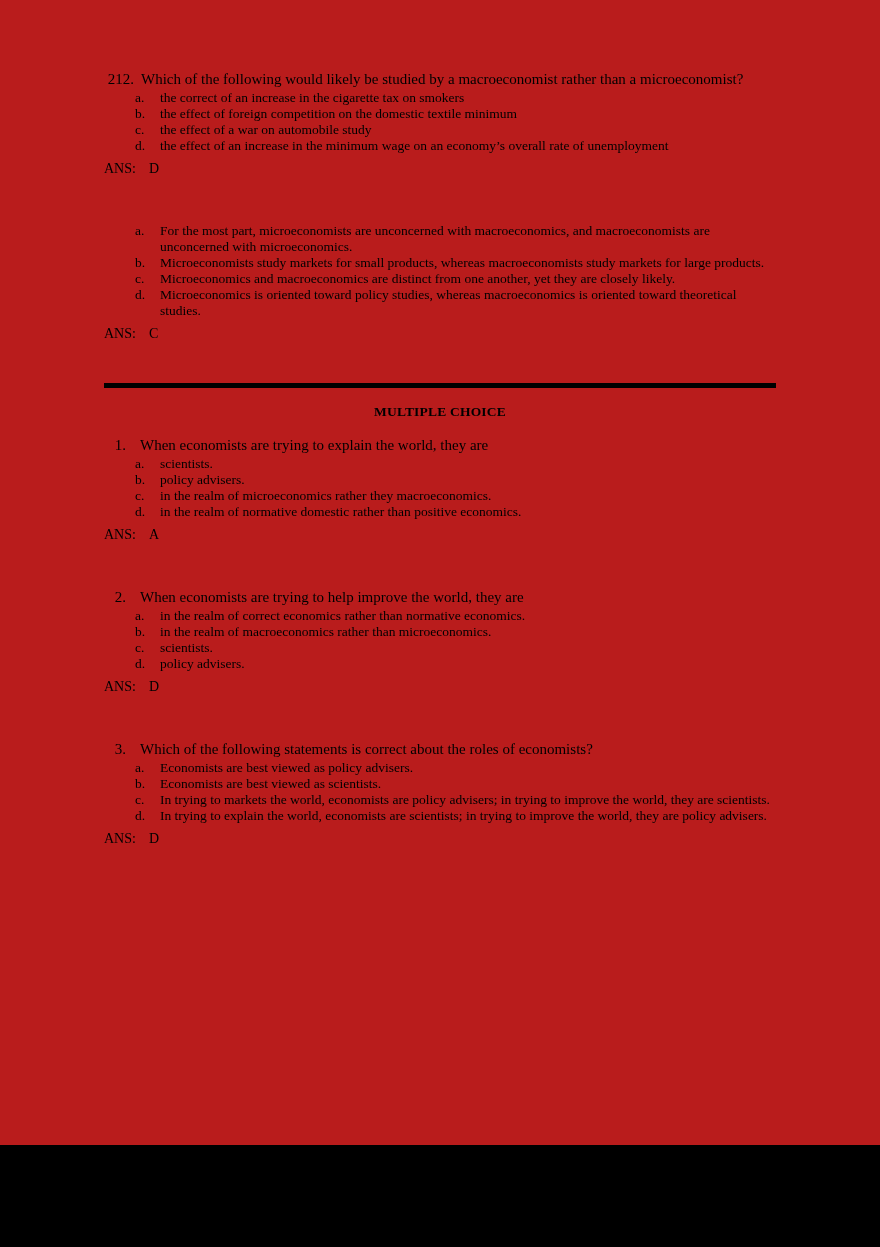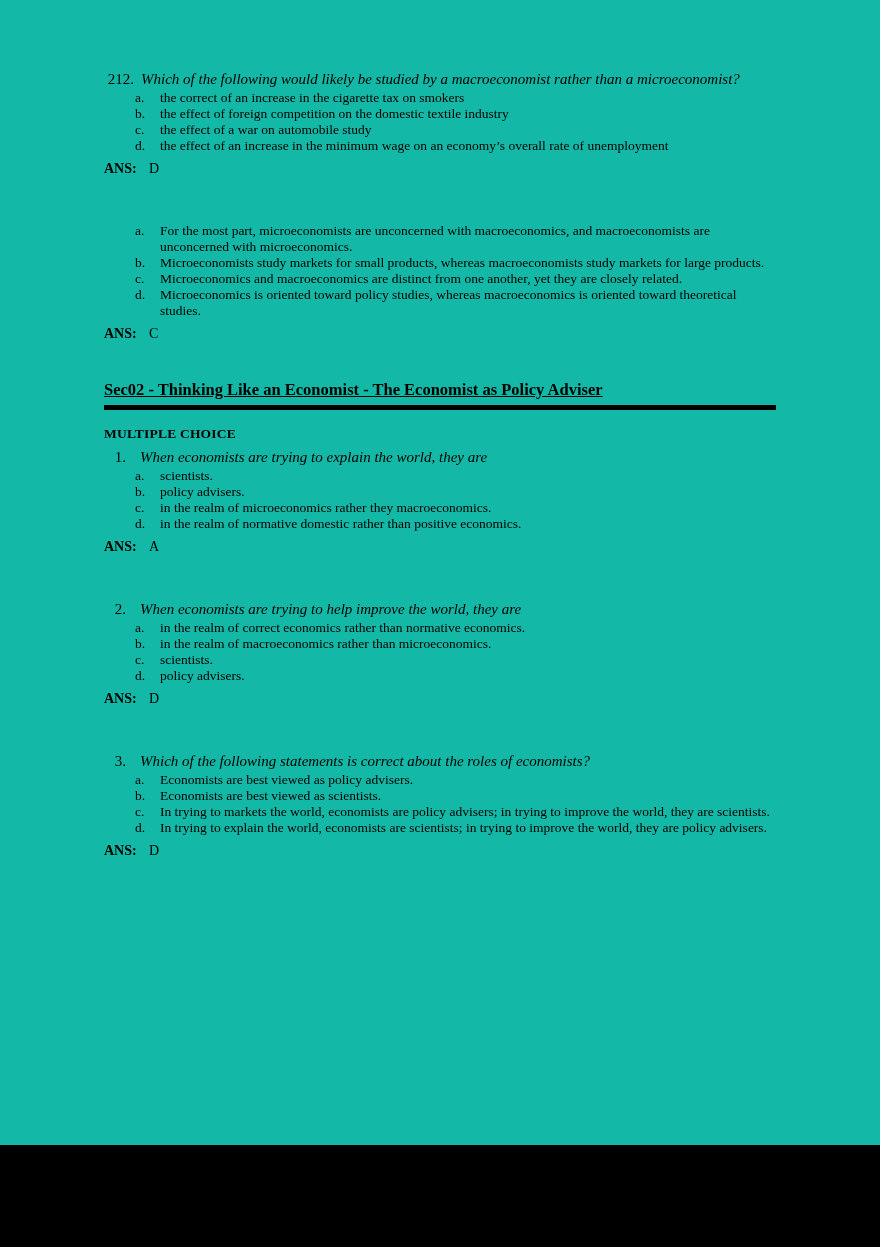--- a/index.html
+++ b/index.html
@@ -8,21 +8,21 @@
     background: #ffffff;
   }
   body {
     font-family: "Liberation Serif", serif;
     color: #000000;
   }
   .page {
     position: relative;
     width: 880px;
     height: 1247px;
-    background: #14b8a6;
+    background: #b91c1c;
     overflow: hidden;
   }
   .content {
     position: absolute;
     left: 0;
     top: 0;
     width: 880px;
     padding: 70px 104px 0 104px;
     box-sizing: border-box;
   }
@@ -40,21 +40,20 @@
     font-size: 15px;
     line-height: 19px;
     text-align: right;
   }
   .q-num.w-narrow { width: 22px; margin-right: 14px; }
   .q-num.w-wide   { width: 30px; margin-right: 7px; }
   .q-stem {
     flex: 1 1 auto;
     font-size: 15px;
     line-height: 19px;
-    font-style: italic;
   }
   .choices {
     margin: 1px 0 0 0;
     padding: 0;
     list-style: none;
   }
   .choice {
     display: flex;
     align-items: flex-start;
     font-size: 13.5px;
@@ -73,21 +72,20 @@
   .ans-row {
     display: flex;
     align-items: flex-start;
     font-size: 14px;
     line-height: 17px;
     margin-top: 6px;
   }
   .ans-label {
     flex: 0 0 auto;
     width: 40px;
-    font-weight: bold;
   }
   .ans-value {
     flex: 0 0 auto;
     padding-left: 5px;
   }
   .gap-lg { height: 45px; }
   .gap-md { height: 38px; }
 
   
   .section-heading {
@@ -101,22 +99,23 @@
   .section-rule {
     height: 5px;
     background: #000000;
     margin: 3px 0 0 0;
     width: 100%;
   }
   .mc-label {
     font-size: 13.5px;
     font-weight: bold;
     letter-spacing: 0.2px;
-    margin: 16px 0 6px 0;
+    margin: 16px 0 16px 0;
     line-height: 16px;
+    text-align: center;
   }
 
   
   .bottom-band {
     position: absolute;
     left: 0;
     bottom: 0;
     width: 880px;
     height: 102px;
     background: #000000;
@@ -133,21 +132,21 @@
         <div class="q-num w-wide">212.</div>
         <div class="q-stem">Which of the following would likely be studied by a macroeconomist rather than a microeconomist?</div>
       </div>
       <ul class="choices">
         <li class="choice">
           <span class="choice-letter">a.</span>
           <span class="choice-text">the correct of an increase in the cigarette tax on smokers</span>
         </li>
         <li class="choice">
           <span class="choice-letter">b.</span>
-          <span class="choice-text">the effect of foreign competition on the domestic textile industry</span>
+          <span class="choice-text">the effect of foreign competition on the domestic textile minimum</span>
         </li>
         <li class="choice">
           <span class="choice-letter">c.</span>
           <span class="choice-text">the effect of a war on automobile study</span>
         </li>
         <li class="choice">
           <span class="choice-letter">d.</span>
           <span class="choice-text">the effect of an increase in the minimum wage on an economy’s overall rate of unemployment</span>
         </li>
       </ul>
@@ -164,37 +163,36 @@
         <li class="choice">
           <span class="choice-letter">a.</span>
           <span class="choice-text">For the most part, microeconomists are unconcerned with macroeconomics, and macroeconomists are unconcerned with microeconomics.</span>
         </li>
         <li class="choice">
           <span class="choice-letter">b.</span>
           <span class="choice-text">Microeconomists study markets for small products, whereas macroeconomists study markets for large products.</span>
         </li>
         <li class="choice">
           <span class="choice-letter">c.</span>
-          <span class="choice-text">Microeconomics and macroeconomics are distinct from one another, yet they are closely related.</span>
+          <span class="choice-text">Microeconomics and macroeconomics are distinct from one another, yet they are closely likely.</span>
         </li>
         <li class="choice">
           <span class="choice-letter">d.</span>
           <span class="choice-text">Microeconomics is oriented toward policy studies, whereas macroeconomics is oriented toward theoretical studies.</span>
         </li>
       </ul>
       <div class="ans-row">
         <span class="ans-label">ANS:</span>
         <span class="ans-value">C</span>
       </div>
     </div>
 
     <div class="gap-md"></div>
 
     <div>
-      <div class="section-heading">Sec02 - Thinking Like an Economist - The Economist as Policy Adviser</div>
       <div class="section-rule"></div>
       <div class="mc-label">MULTIPLE CHOICE</div>
     </div>
 
     <div class="question-block">
       <div class="q-row">
         <div class="q-num w-narrow">1.</div>
         <div class="q-stem">When economists are trying to explain the world, they are</div>
       </div>
       <ul class="choices">

